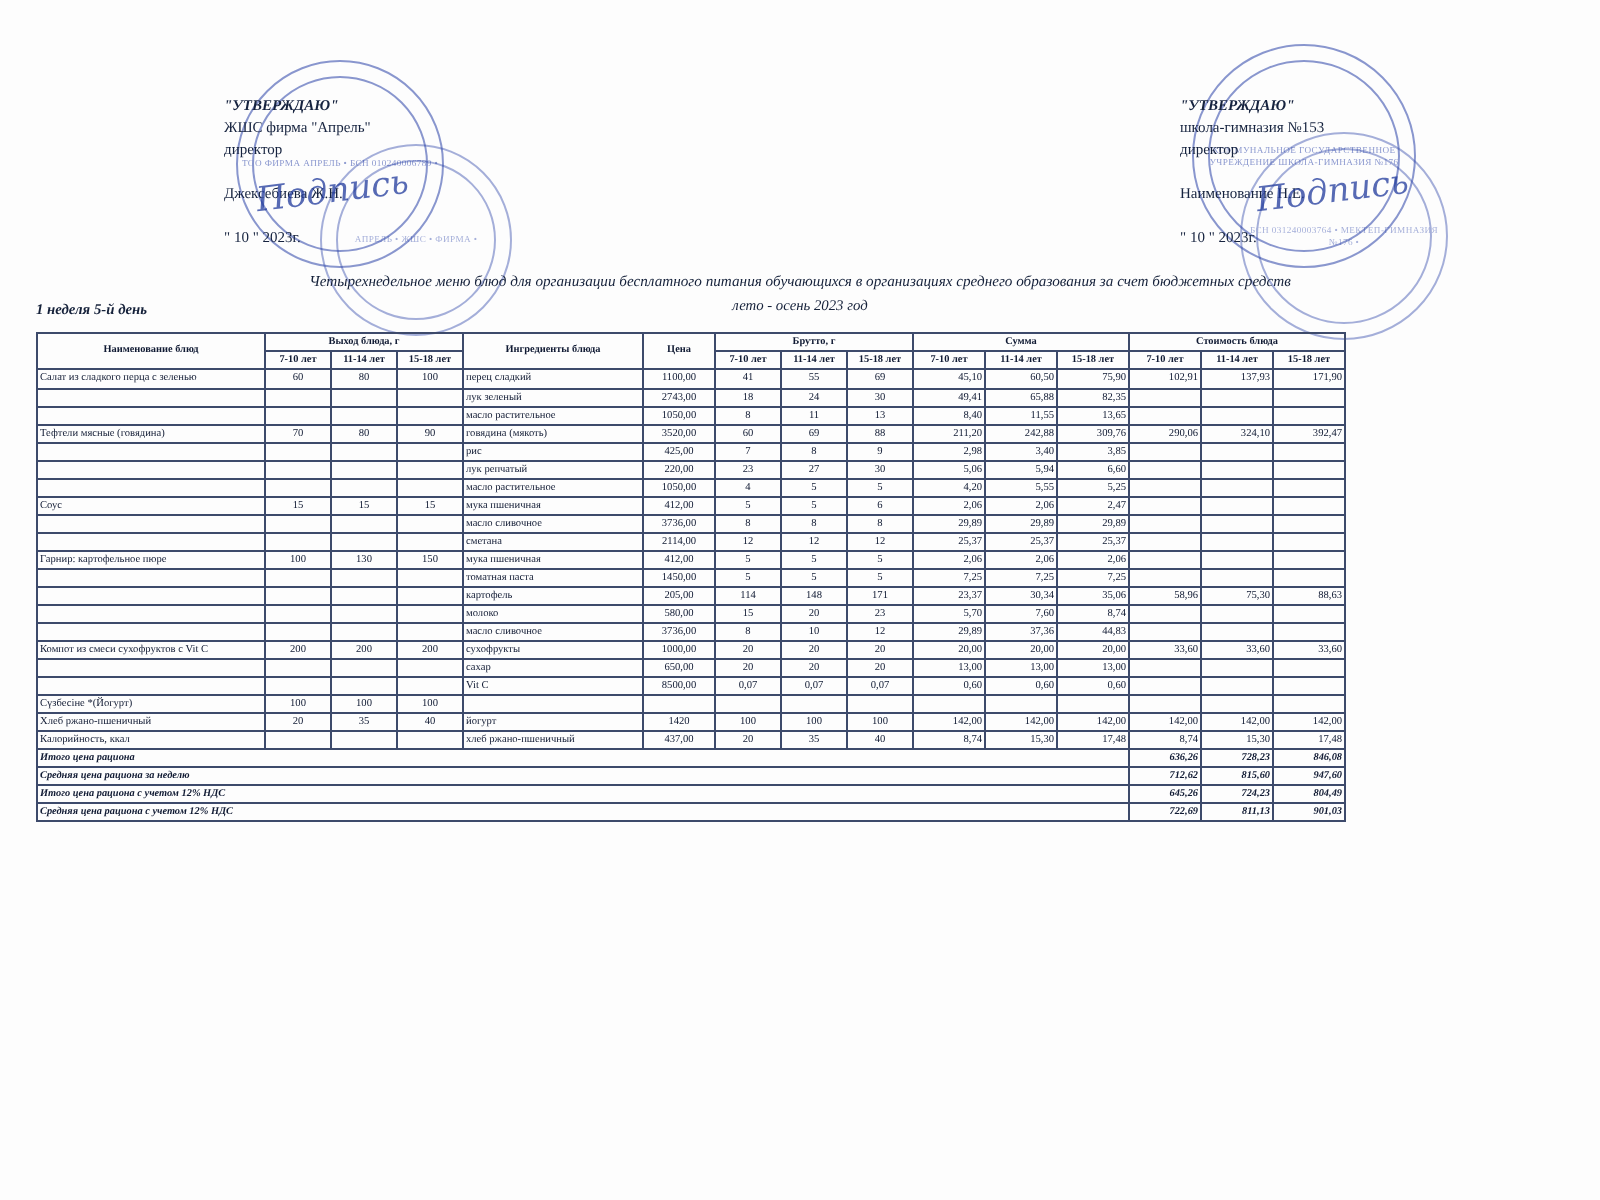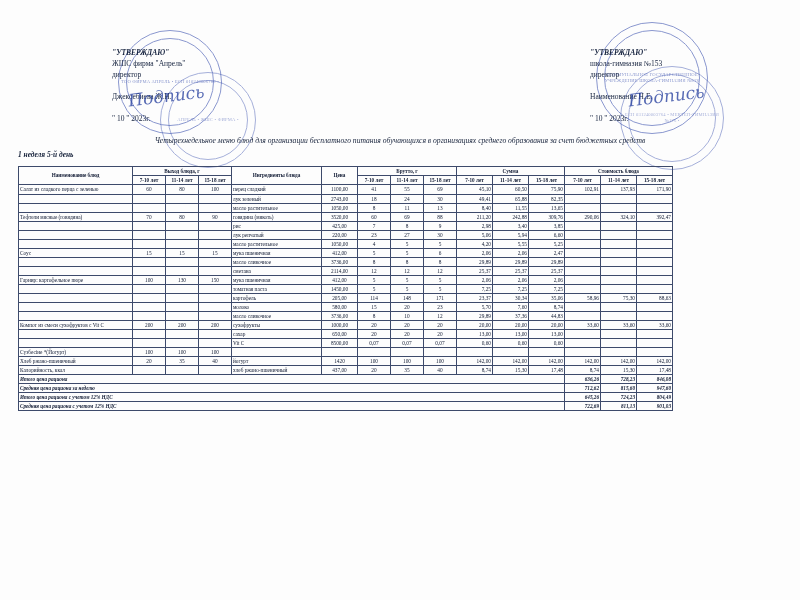--- a/index.html
+++ b/index.html
@@ -150,20 +150,21 @@
     <span class="date-row">
       <span>"</span>
       <span>10</span>
       <span>"</span>
       <span>2023г.</span>
     </span>
   </div>
   <div class="sig sig2">Подпись</div>
 
   <div class="doc-title">Четырехнедельное меню блюд для организации бесплатного питания обучающихся в организациях среднего образования за счет бюджетных средств</div>
+  <div class="doc-subtitle">лето - осень 2023 год</div>
   <div class="day-label">1 неделя 5-й день</div>
 
   <table class="menu">
     <colgroup>
       <col style="width:114px">
       <col style="width:33px">
         <col style="width:33px">
         <col style="width:33px">
       <col style="width:90px">
       <col style="width:36px">

